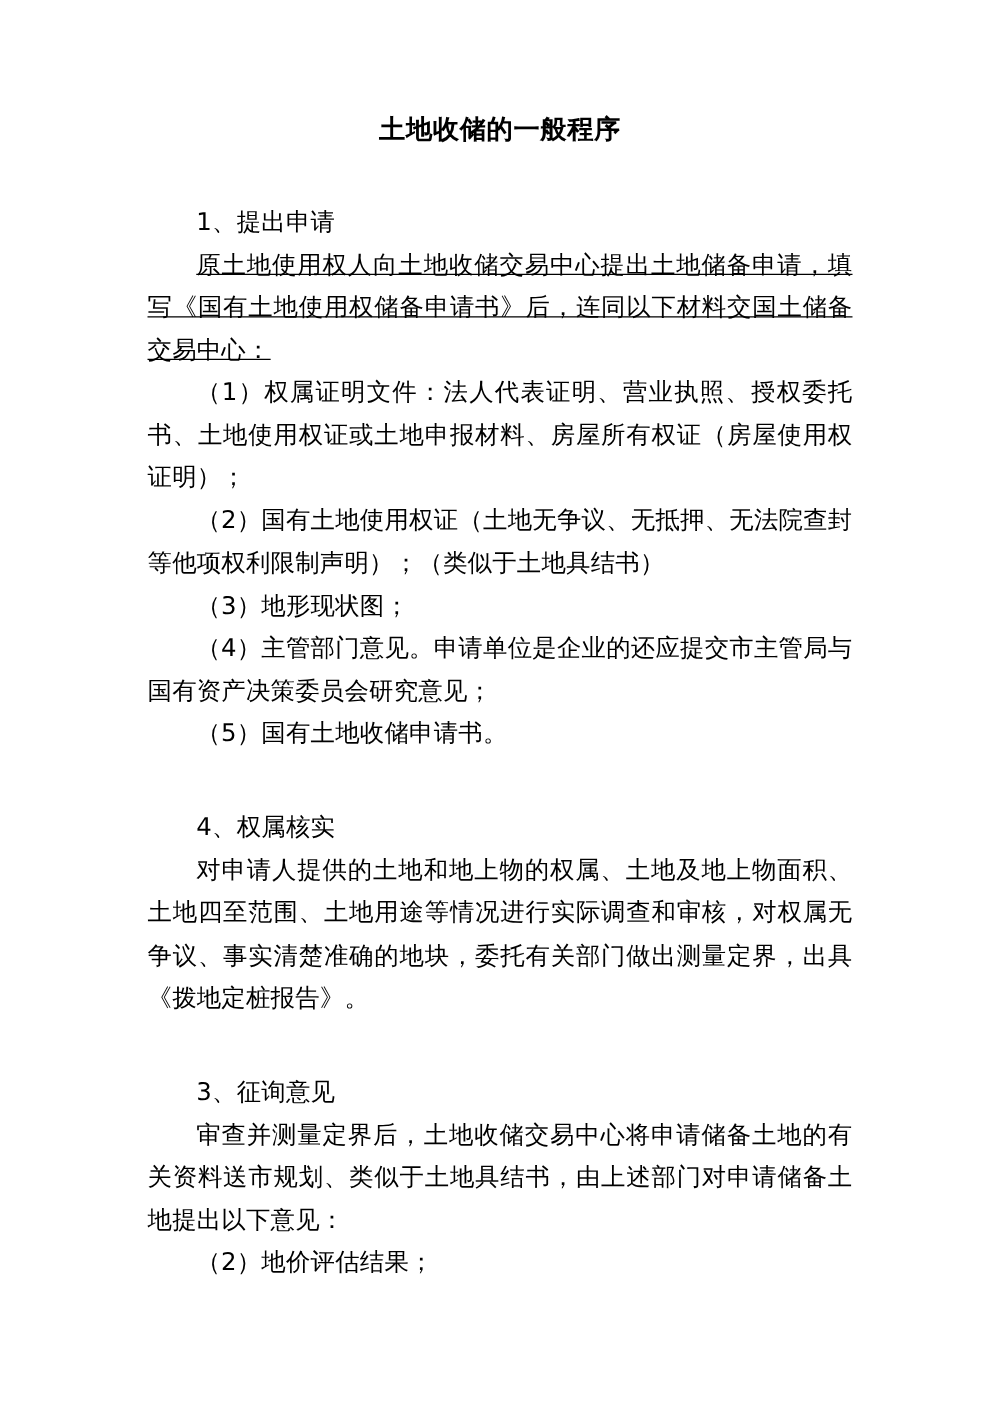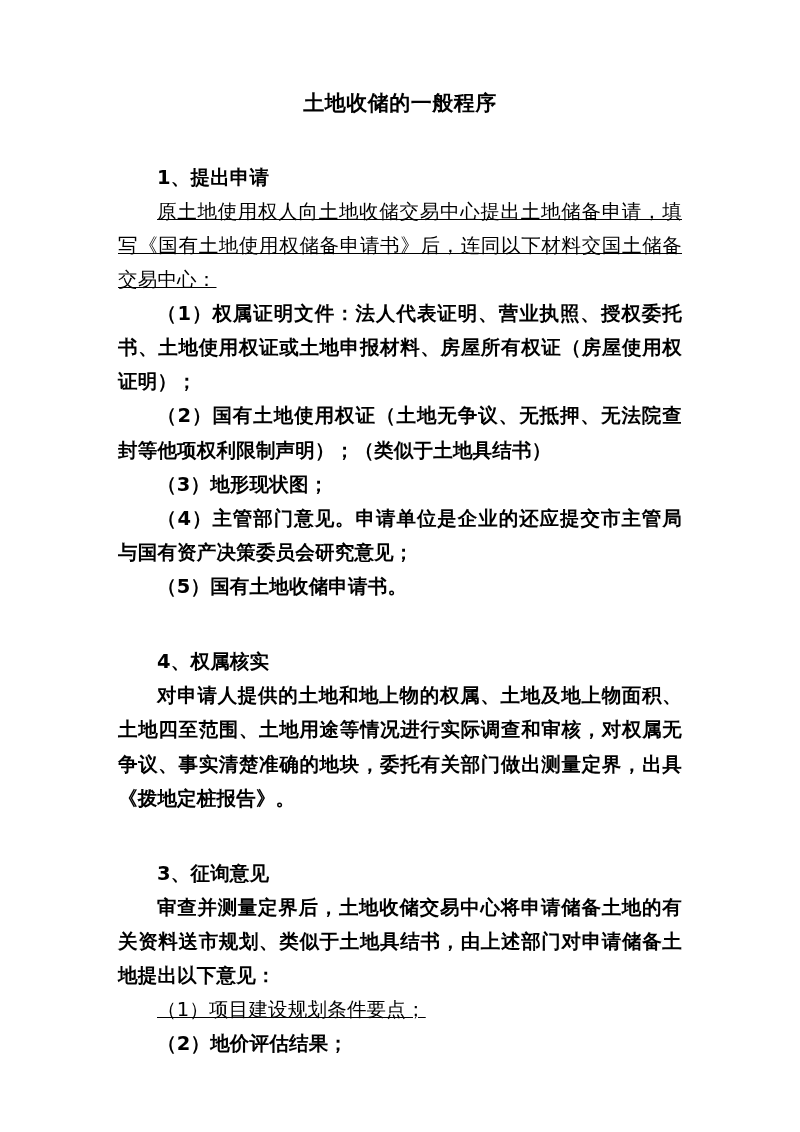--- a/index.html
+++ b/index.html
@@ -34,26 +34,26 @@
     line-height: 1.75;
     text-align: justify;
     text-justify: inter-ideograph;
     letter-spacing: 0.2px;
   }
   .para {
     margin: 0;
     text-indent: 2em;
   }
   .para.heading {
-    font-weight: bold;
+    font-weight: normal;
     margin-top: 41px;
   }
   
   .para.semi {
-    font-weight: bold;
+    font-weight: normal;
   }
   .para.normal {
     font-weight: normal;
     text-decoration: underline;
   }
 </style>
 </head>
 <body>
 
 <div class="page">
@@ -63,16 +63,15 @@
     <p class="para normal">原土地使用权人向土地收储交易中心提出土地储备申请，填写《国有土地使用权储备申请书》后，连同以下材料交国土储备交易中心：</p>
     <p class="para semi">（1）权属证明文件：法人代表证明、营业执照、授权委托书、土地使用权证或土地申报材料、房屋所有权证（房屋使用权证明）；</p>
     <p class="para semi">（2）国有土地使用权证（土地无争议、无抵押、无法院查封等他项权利限制声明）；（类似于土地具结书）</p>
     <p class="para semi">（3）地形现状图；</p>
     <p class="para semi">（4）主管部门意见。申请单位是企业的还应提交市主管局与国有资产决策委员会研究意见；</p>
     <p class="para semi">（5）国有土地收储申请书。</p>
     <p class="para heading">4、权属核实</p>
     <p class="para semi">对申请人提供的土地和地上物的权属、土地及地上物面积、土地四至范围、土地用途等情况进行实际调查和审核，对权属无争议、事实清楚准确的地块，委托有关部门做出测量定界，出具《拨地定桩报告》。</p>
     <p class="para heading">3、征询意见</p>
     <p class="para semi">审查并测量定界后，土地收储交易中心将申请储备土地的有关资料送市规划、类似于土地具结书，由上述部门对申请储备土地提出以下意见：</p>
-    <p class="para normal">（1）项目建设规划条件要点；</p>
     <p class="para semi">（2）地价评估结果；</p>
   </div>
 </div>
 
 </body></html>

